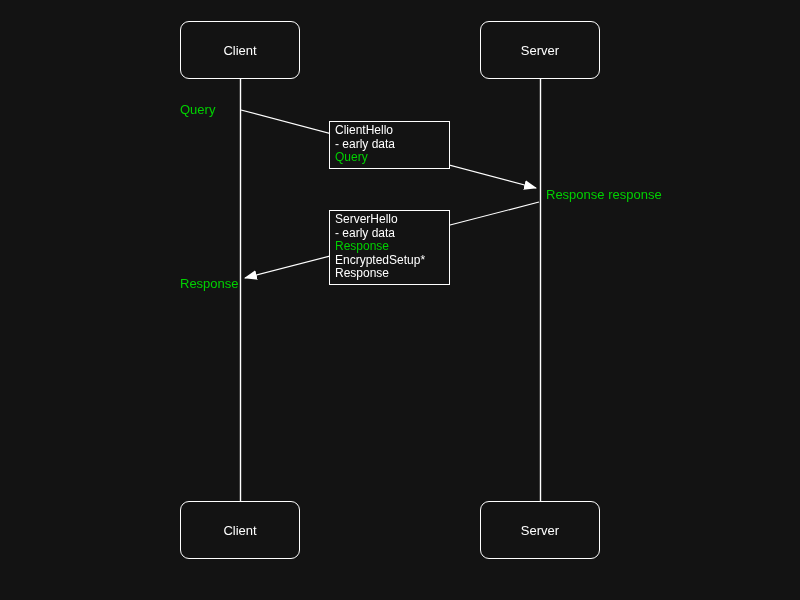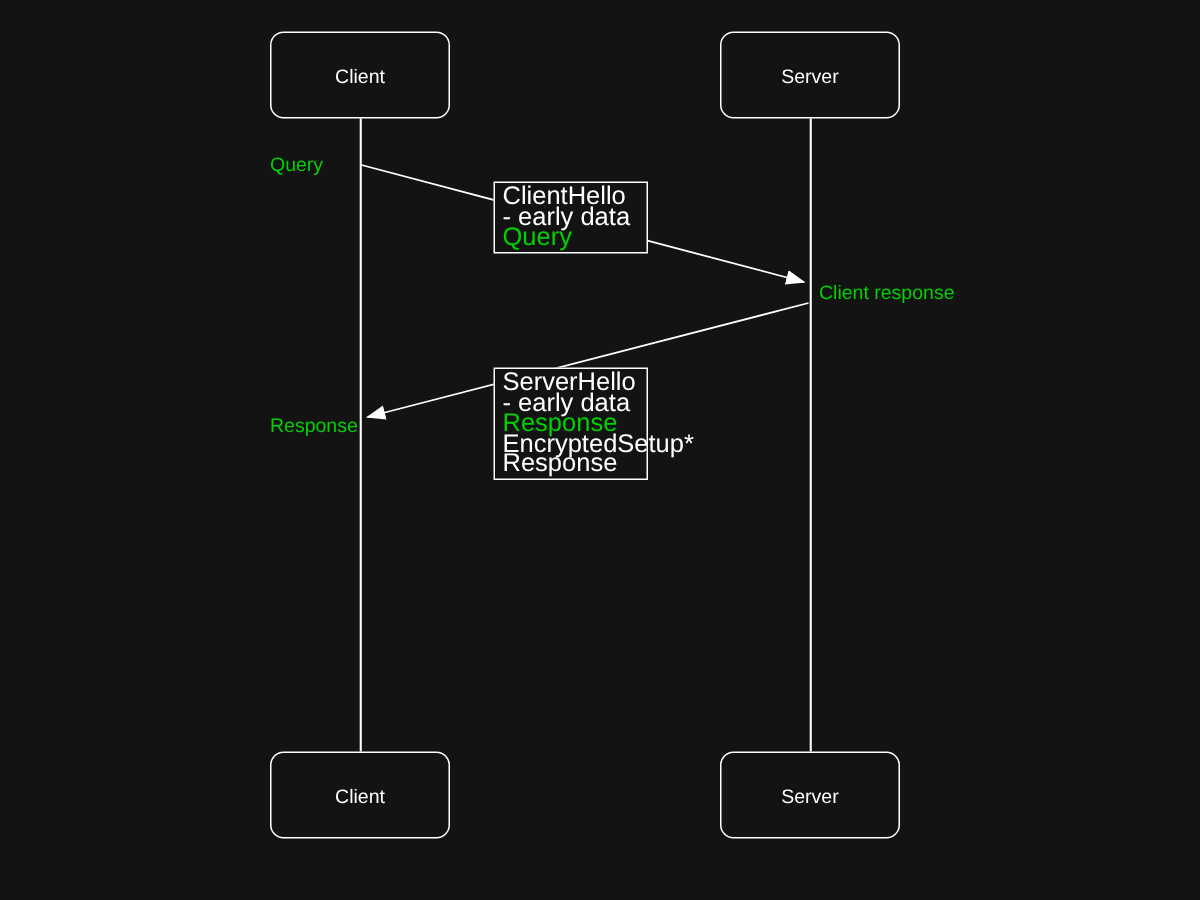--- a/index.html
+++ b/index.html
@@ -24,27 +24,27 @@
     border:1.5px solid var(--stroke);
     border-radius:9px;
     box-sizing:border-box;
     display:flex;align-items:center;justify-content:center;
     color:var(--text);
     font-size:13px;
     background:var(--bg);
   }
   .msgbox{
     position:absolute;
-    width:103px;
+    width:121px;
     border:1.2px solid var(--stroke);
     box-sizing:border-box;
     background:var(--bg);
     padding:2px 0 3px 5px;
     color:var(--text);
-    font-size:17px;
+    font-size:12px;
     line-height:13.6px;
   }
   .ml{white-space:nowrap;}
   .t-white{color:var(--text);}
   .t-green{color:var(--green);}
   .annot{
     position:absolute;
     color:var(--green);
     font-size:13px;
     line-height:14px;
@@ -85,25 +85,25 @@
   <div class="actor" style="left:480px;top:501px;">
     <span>Server</span>
   </div>
 
   <div class="msgbox" style="left:329px;top:121px;">
     <div class="ml t-white">ClientHello</div>
     <div class="ml t-white">- early data</div>
     <div class="ml t-green">Query</div>
   </div>
 
-  <div class="msgbox" style="left:329px;top:210px;margin-top:35px;">
+  <div class="msgbox" style="left:329px;top:210px;">
     <div class="ml t-white">ServerHello</div>
     <div class="ml t-white">- early data</div>
     <div class="ml t-green">Response</div>
     <div class="ml t-white">EncryptedSetup*</div>
     <div class="ml t-white">Response</div>
   </div>
 
   <div class="annot" style="left:180px;top:103px;">Query</div>
-  <div class="annot" style="left:546px;top:188px;">Client response</div>
+  <div class="annot" style="left:546px;top:188px;">Response response</div>
   <div class="annot" style="left:180px;top:277px;">Response</div>
 
 </div>
 
 </body></html>

